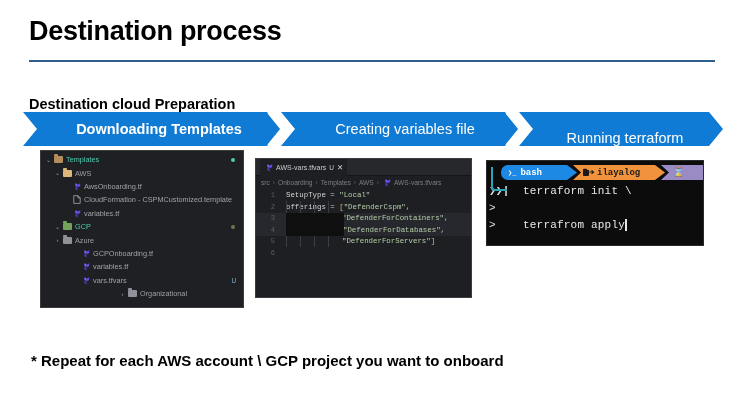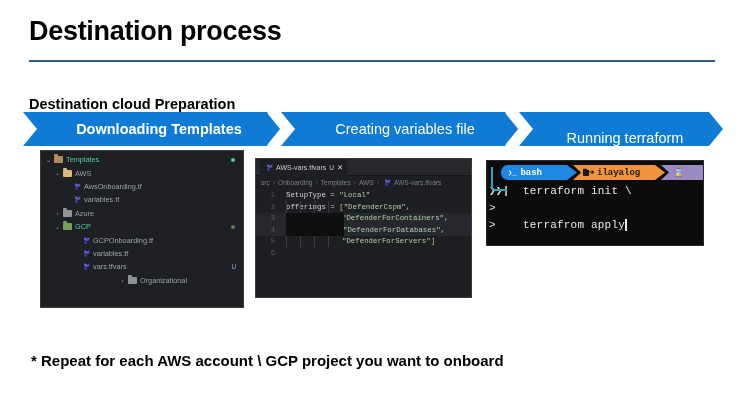--- a/index.html
+++ b/index.html
@@ -418,42 +418,52 @@
             <path d="M6 2 L10 4 V9 L6 7 Z" fill="#7b61ff"></path>
             <path d="M10.6 4.3 L14.6 2.3 V7.3 L10.6 9.3 Z" fill="#5c4ee5"></path>
             <path d="M6 8 L10 10 V15 L6 13 Z" fill="#4040b2"></path>
           </svg>
         </span>
         <span class="lbl lbl-file">AwsOnboarding.tf</span>
       </div>
       <div class="tree-row" style="padding-left: 21px;">
         <span class="arrow"></span>
         <span class="ico">
+          <svg class="doc-glyph" viewBox="0 0 12 14">
+            <path d="M1 1 H7.5 L11 4.5 V13 H1 Z" fill="none" stroke="#b7bbc0" stroke-width="1.1"></path>
+            <path d="M7.5 1 V4.5 H11" fill="none" stroke="#b7bbc0" stroke-width="1.1"></path>
+          </svg>
+        </span>
+        <span class="lbl lbl-file">CloudFormation - CSPMCustomized.template</span>
+      </div>
+      <div class="tree-row" style="padding-left: 21px;">
+        <span class="arrow"></span>
+        <span class="ico">
           <svg class="tf-glyph" viewBox="0 0 16 16">
             <path d="M6 2 L10 4 V9 L6 7 Z" fill="#7b61ff"></path>
             <path d="M10.6 4.3 L14.6 2.3 V7.3 L10.6 9.3 Z" fill="#5c4ee5"></path>
             <path d="M6 8 L10 10 V15 L6 13 Z" fill="#4040b2"></path>
           </svg>
         </span>
         <span class="lbl lbl-file">variables.tf</span>
       </div>
       <div class="tree-row" style="padding-left: 12px;">
-        <span class="arrow">›</span>
-        <span class="ico">
-          <span class="folder-glyph f-grey"></span>
-        </span>
-        <span class="lbl lbl-folder">Azure</span>
-      </div>
-      <div class="tree-row" style="padding-left: 12px;">
         <span class="arrow">⌄</span>
         <span class="ico">
           <span class="folder-glyph f-green"></span>
         </span>
         <span class="lbl lbl-active">GCP</span>
         <span class="dot-badge" style="background: rgb(106, 122, 78);"></span>
+      </div>
+      <div class="tree-row" style="padding-left: 12px;">
+        <span class="arrow">›</span>
+        <span class="ico">
+          <span class="folder-glyph f-grey"></span>
+        </span>
+        <span class="lbl lbl-folder">Azure</span>
       </div>
       <div class="tree-row" style="padding-left: 30px;">
         <span class="arrow"></span>
         <span class="ico">
           <svg class="tf-glyph" viewBox="0 0 16 16">
             <path d="M6 2 L10 4 V9 L6 7 Z" fill="#7b61ff"></path>
             <path d="M10.6 4.3 L14.6 2.3 V7.3 L10.6 9.3 Z" fill="#5c4ee5"></path>
             <path d="M6 8 L10 10 V15 L6 13 Z" fill="#4040b2"></path>
           </svg>
         </span>

